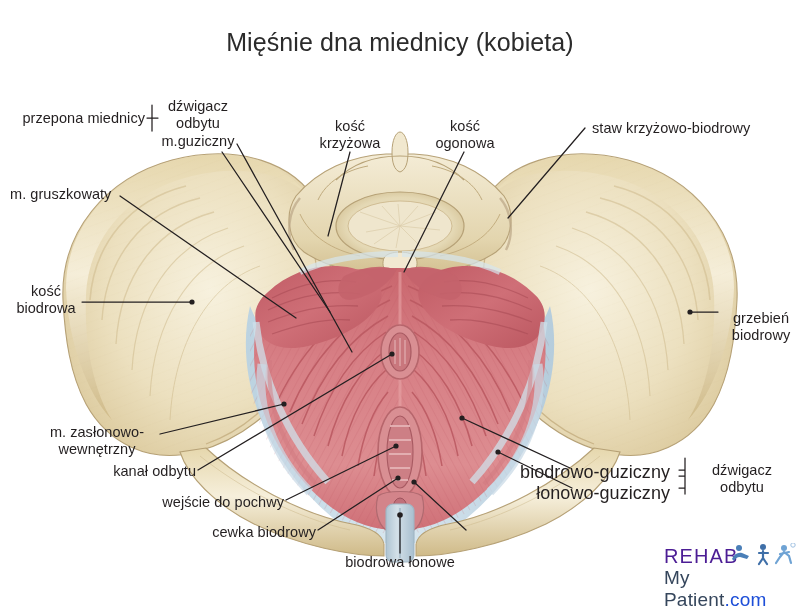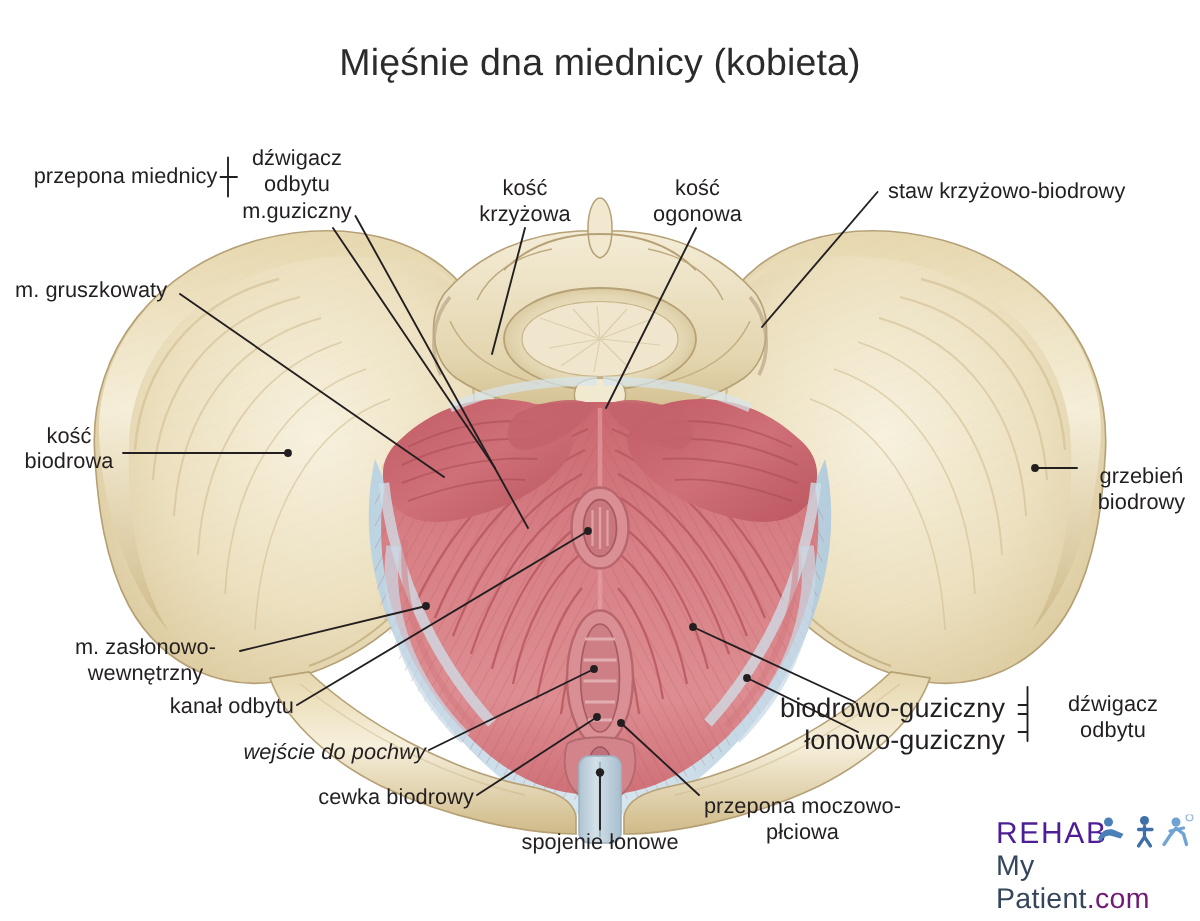--- a/index.html
+++ b/index.html
@@ -48,21 +48,21 @@
   }
   .logo-top{
     font-size:20px;letter-spacing:1.1px;color:#4c1d95;
     font-family:"Liberation Sans", sans-serif;font-weight:400;
     position:absolute;left:0;top:0;
   }
   .logo-bot{
     font-size:19px;color:#35465c;
     position:absolute;left:0;top:22px;letter-spacing:.2px;
   }
-  .logo-bot .dotcom{color:#701a75;}
+  .logo-bot .dotcom{color:#1d4ed8;}
 </style>
 </head>
 <body>
 
 <div id="stage">
 
   <div id="title" class="lbl">Mięśnie dna miednicy (kobieta)</div>
 
   <svg id="art" viewBox="0 0 800 614">
     <defs>
@@ -423,28 +423,26 @@
 biodrowa</div>
 
   <div class="lbl c" style="left:722px;top:310px;width:78px;">grzebień
 biodrowy</div>
 
   <div class="lbl c" style="left:34px;top:424px;width:126px;">m. zasłonowo-
 wewnętrzny</div>
 
   <div class="lbl r" style="left:58px;top:463px;width:138px;">kanał odbytu</div>
 
-  <div class="lbl r" style="left:108px;top:494px;width:176px;font-style:italic;">wejście do pochwy</div>
+  <div class="lbl r" style="left:108px;top:494px;width:176px;">wejście do pochwy</div>
 
   <div class="lbl r" style="left:162px;top:524px;width:154px;">cewka biodrowy</div>
 
-  <div class="lbl c" style="left:330px;top:554px;width:140px;">spojenie łonowe</div>
-
-  <div class="lbl c" style="left:462px;top:530px;width:146px;">przepona moczowo-
-płciowa</div>
+  <div class="lbl c" style="left:330px;top:554px;width:140px;">biodrowa łonowe</div>
+
 
   <div class="lbl r sm" style="left:510px;top:462px;width:160px;">biodrowo-guziczny</div>
 
   <div class="lbl r sm" style="left:510px;top:483px;width:160px;">łonowo-guziczny</div>
 
   <div class="lbl c" style="left:694px;top:462px;width:96px;">dźwigacz
 odbytu</div>
 
   <div id="logo">
     <div class="logo-top">REHAB</div>

